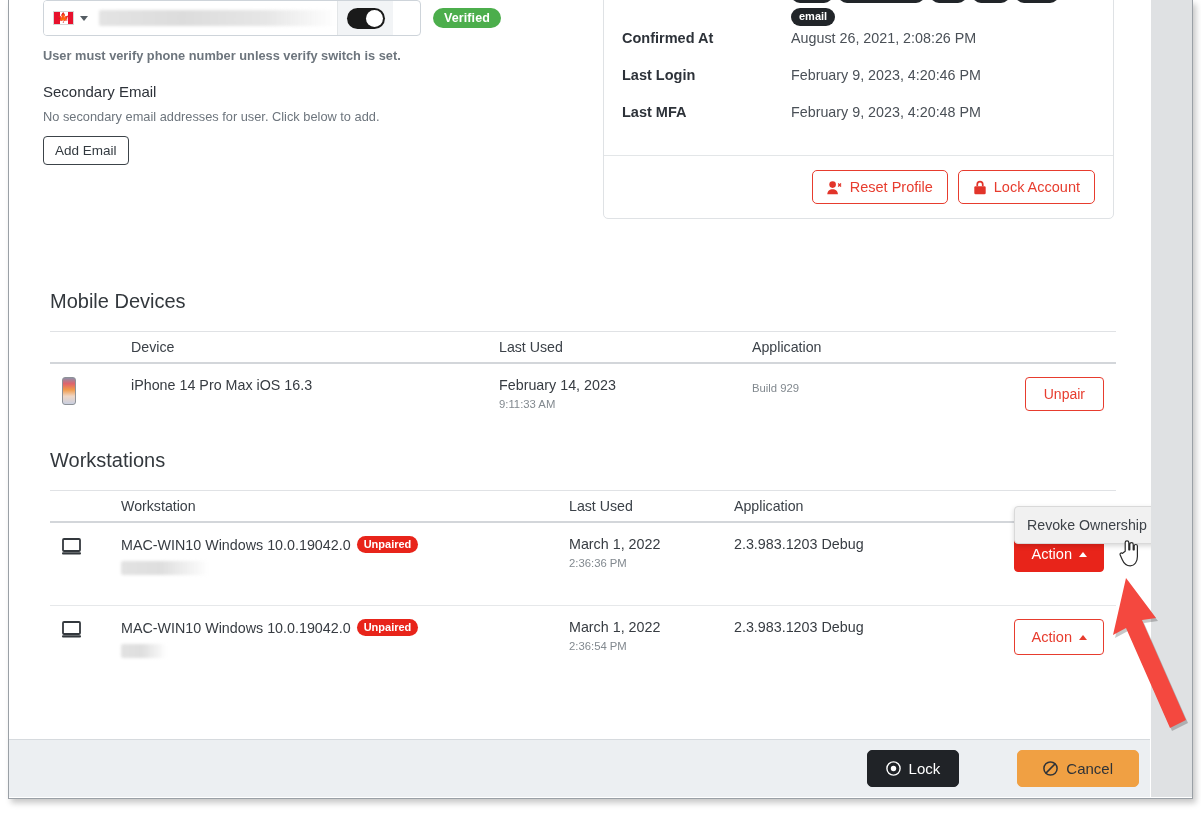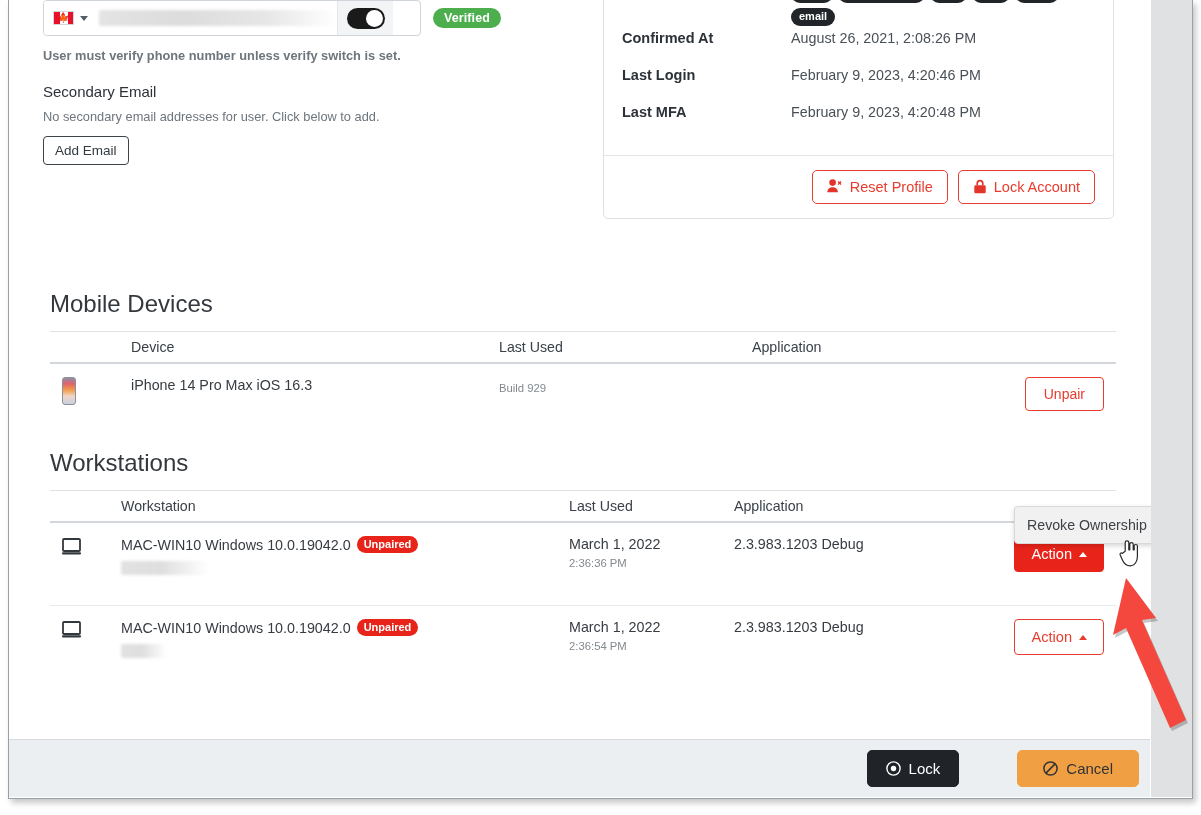--- a/index.html
+++ b/index.html
@@ -216,36 +216,36 @@
   }
   #info-card-footer {
     border-top: 1px solid #e3e6e8;
     padding: 14px 18px;
     display: flex;
     justify-content: flex-end;
     gap: 10px;
   }
   .btn-outline-red {
     display: inline-flex;
-    align-items: flex-start;
+    align-items: flex-end;
     gap: 7px;
     font-size: 14.5px;
     color: #e73c2e;
     background: #fff;
     border: 1px solid #e73c2e;
     border-radius: 5px;
     padding: 8px 14px;
     cursor: pointer;
   }
   .ico-red { fill: #e2342a; display: block; }
 
   
   .tbl-title {
     position: absolute;
-    font-size: 24px;
+    font-size: 20px;
     color: #33383d;
     font-weight: normal;
   }
   .tbl {
     position: absolute;
     left: 41px;
     width: 1066px;
   }
   .tbl-head {
     display: flex;
@@ -523,20 +523,24 @@
         <div class="c-act"></div>
       </div>
 
       <div class="tbl-row last">
         <div class="c-icon" style="padding-left:12px;">
           <div class="iphone-ico"></div>
         </div>
         <div class="c-name">
           <div class="cell-main">iPhone 14 Pro Max iOS 16.3</div>
         </div>
+        <div class="c-used">
+          <div class="cell-main">February 14, 2023</div>
+          <div class="cell-sub">9:11:33 AM</div>
+        </div>
         <div class="c-app">
           <div class="cell-sub">Build 929</div>
         </div>
         <div class="c-act">
           <button class="btn-unpair">Unpair</button>
         </div>
       </div>
     </div>
 
     <div class="tbl-title" style="left:41px; top:449px;">Workstations</div>

